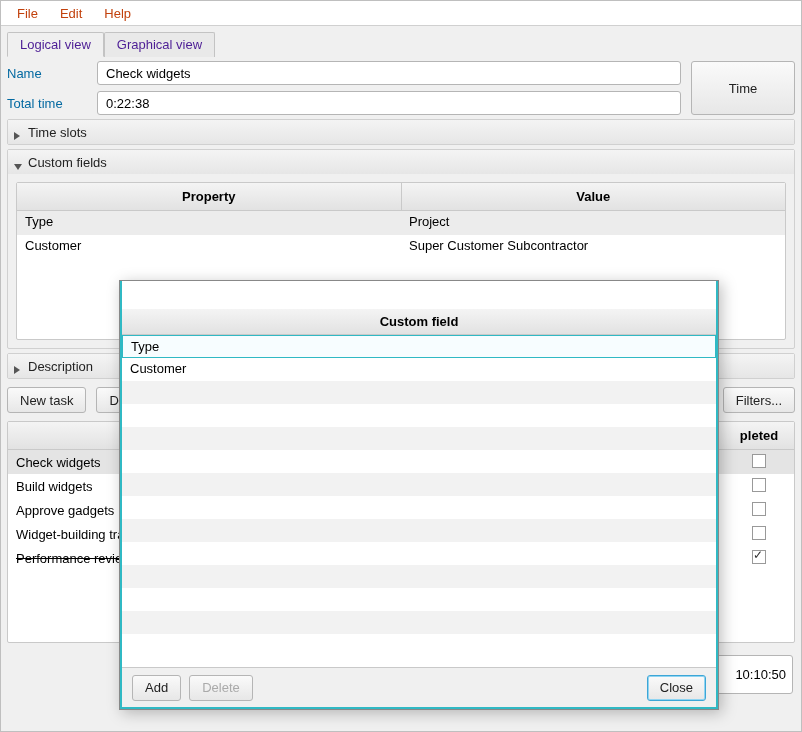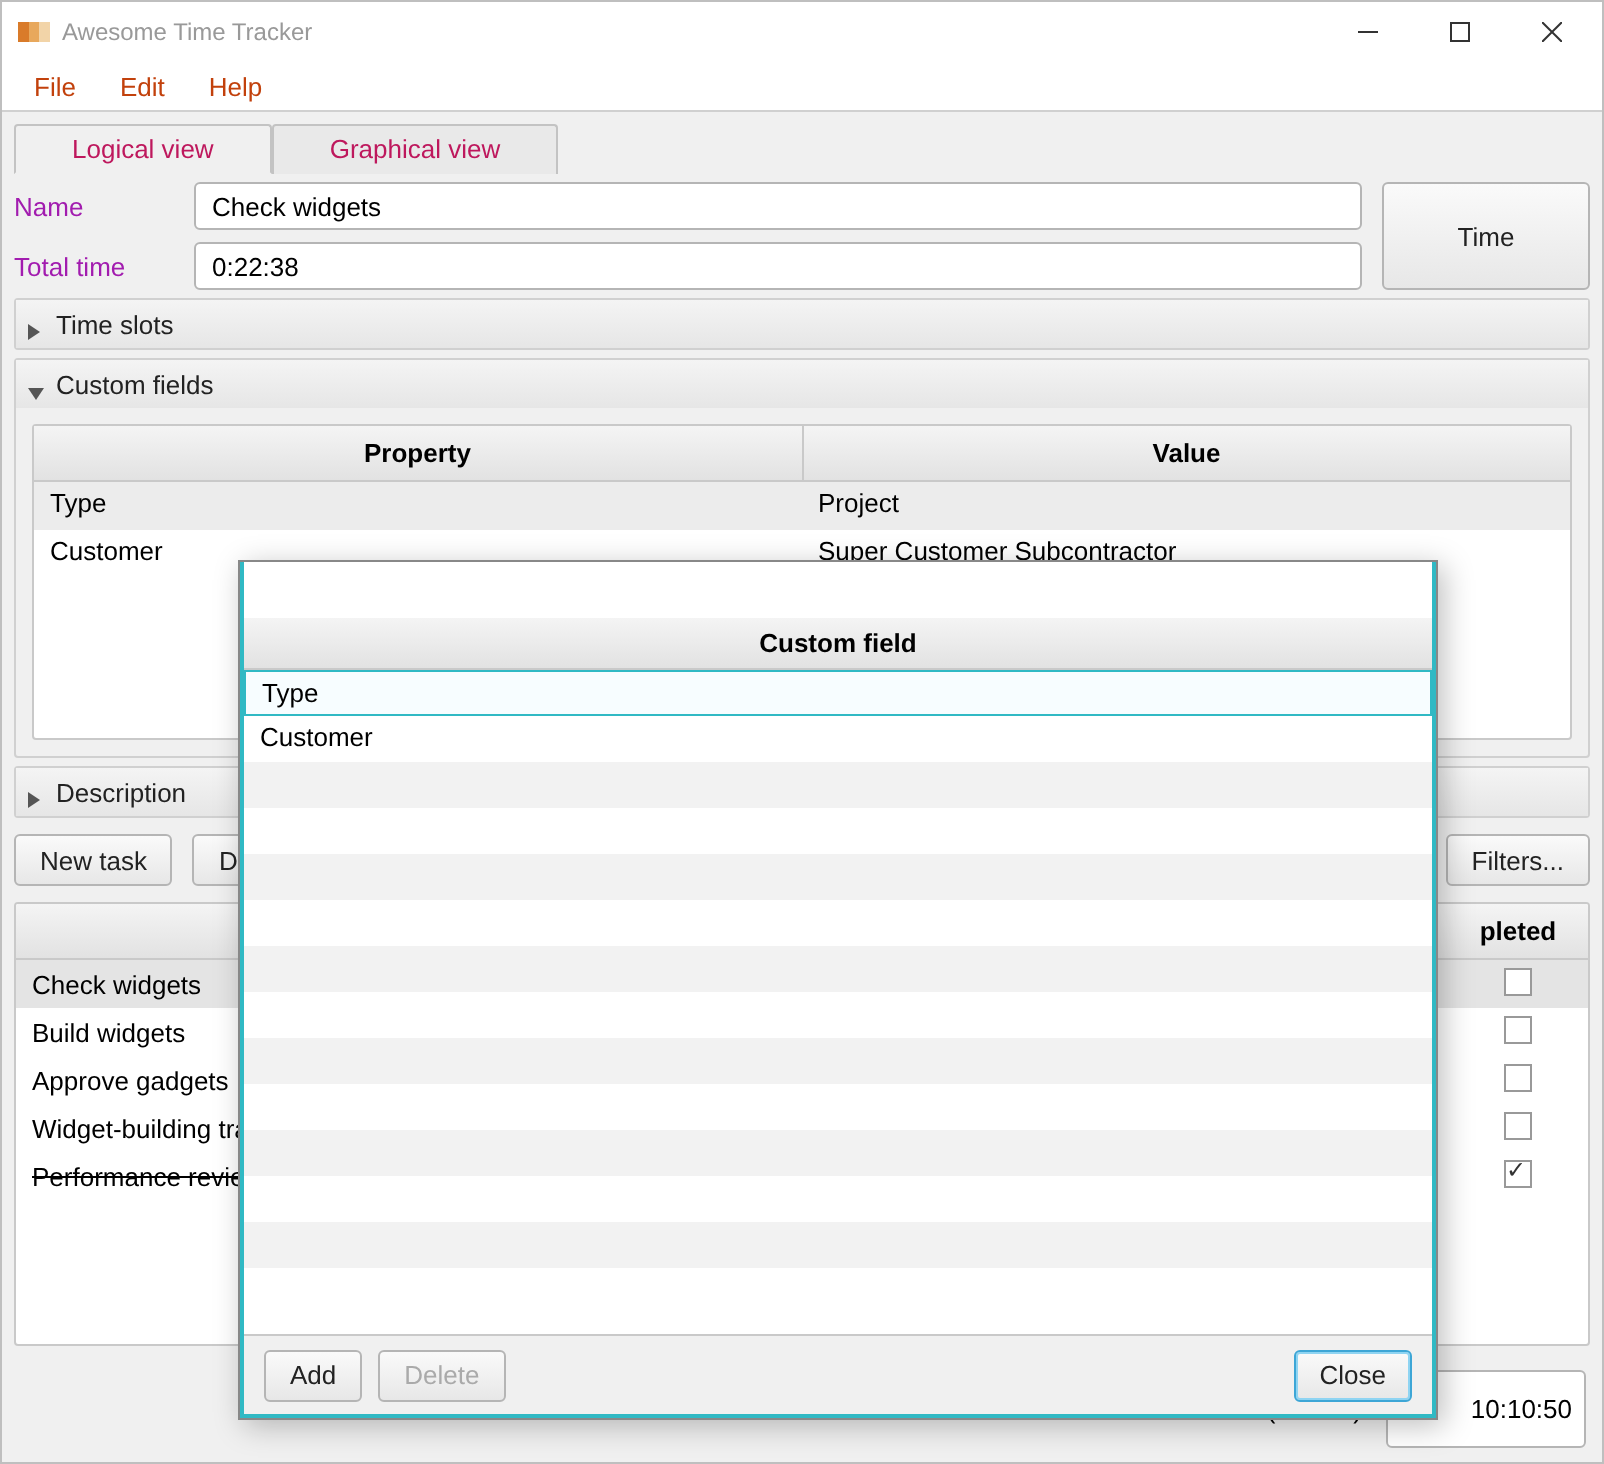--- a/index.html
+++ b/index.html
@@ -30,29 +30,29 @@
   .menubar .item { padding: 2px 10px; }
   .content {
     flex: 1; display: flex; flex-direction: column;
     background: #f0f0f0; border-top: 1px solid #d0d0d0;
     padding: 4px 6px 6px 6px; gap: 4px;
   }
   .tabstrip {
     display: flex; gap: 0; font-size: 13px; margin-top: 2px;
   }
   .tab {
-    padding: 4px 28px; border: 1px solid #c3c3c3; border-bottom: none;
+    padding: 4px 12px; border: 1px solid #c3c3c3; border-bottom: none;
     background: #e9e9e9; border-radius: 2px 2px 0 0; position: relative;
-    color: #be185d;
+    color: #4c1d95;
   }
   .tab.active {
     background: #f0f0f0; border-bottom: 1px solid #f0f0f0;
   }
   .row { display: flex; align-items: center; gap: 10px; font-size: 13px; }
-  .row label { width: 80px; color: #a21caf; }
+  .row label { width: 80px; color: #0369a1; }
   .textfield {
     flex: 1; height: 24px; border: 1px solid #b5b5b5; border-radius: 3px;
     background: #fff; padding: 0 8px; font-size: 13px; display: flex; align-items: center;
   }
   .start-btn {
     border: 1px solid #b5b5b5; border-radius: 3px;
     background: linear-gradient(#fafafa,#e7e7e7);
     font-size: 13px; color: #222;
   }
   .top-form { display: flex; gap: 10px; }
@@ -173,42 +173,20 @@
     height: 40px; border-top: 1px solid #c9c9c9; background: #f0f0f0;
     display: flex; align-items: center; padding: 0 10px; gap: 8px;
   }
   .modal .m-foot .spacer { flex: 1; }
 </style>
 </head>
 <body>
 
 <div class="window">
 
-  <div class="titlebar">
-    <span class="icon-app"></span>
-    <span class="title">Awesome Time Tracker</span>
-    <div class="win-btns">
-      <div class="win-btn">
-        <svg width="10" height="10">
-            <line x1="0" y1="5" x2="10" y2="5"></line>
-          </svg>
-      </div>
-      <div class="win-btn">
-        <svg width="10" height="10">
-            <rect x="0.5" y="0.5" width="9" height="9"></rect>
-          </svg>
-      </div>
-      <div class="win-btn">
-        <svg width="10" height="10">
-            <line x1="0" y1="0" x2="10" y2="10"></line>
-            <line x1="10" y1="0" x2="0" y2="10"></line>
-          </svg>
-      </div>
-    </div>
-  </div>
 
   <div class="menubar">
     <div class="item">File</div>
     <div class="item">Edit</div>
     <div class="item">Help</div>
   </div>
 
   <div class="content">
 
     <div class="tabstrip">

